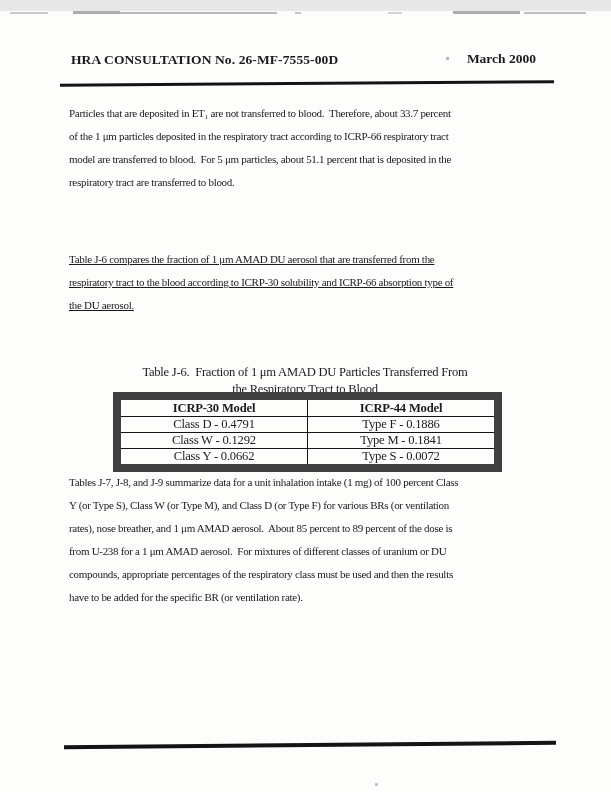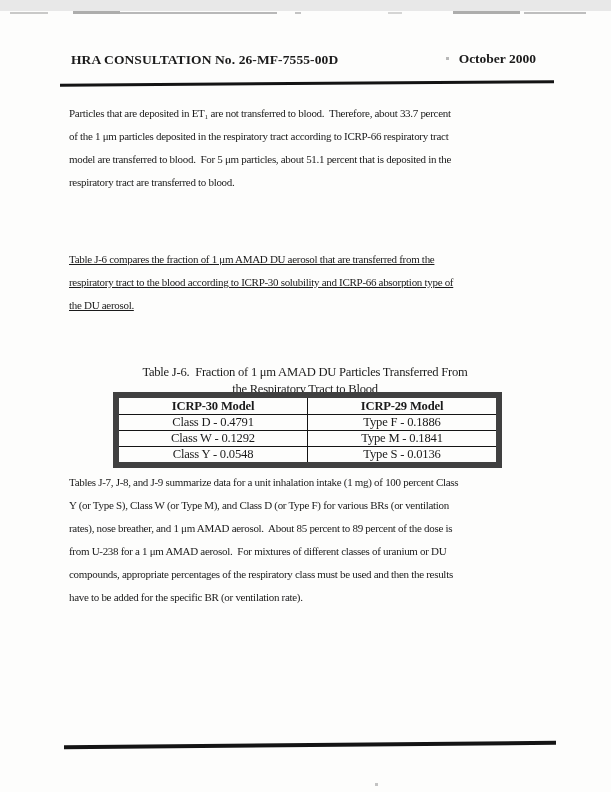--- a/index.html
+++ b/index.html
@@ -68,21 +68,21 @@
     letter-spacing: -0.25px;
     line-height: 17px;
     white-space: pre-wrap;
   }
   table.j6 {
     position: absolute;
     left: 113px;
     top: 381px;
     width: 389px;
     border-collapse: collapse;
-    border: 6px solid #404040;
+    border: 8px solid #404040;
     font-size: 12.6px;
     letter-spacing: -0.2px;
   }
   table.j6 th, table.j6 td {
     border: 1.6px solid #141414;
     width: 50%;
     text-align: center;
     font-weight: normal;
     padding: 0;
     height: 15px;
@@ -133,52 +133,52 @@
   <div class="artifact a3"></div>
   <div class="artifact a4"></div>
   <div class="artifact a5"></div>
   <div class="artifact a6"></div>
   <div class="artifact a7"></div>
   <div class="artifact a8"></div>
   <div class="artifact a9"></div>
   <div class="artifact a10"></div>
 
   <div class="hdr-left">HRA CONSULTATION No. 26-MF-7555-00D</div>
-  <div class="hdr-right">October 2000</div>
+  <div class="hdr-right">March 2000</div>
   <div class="hdr-rule"></div>
 
   <div class="para para-1">Particles that are deposited in ET₁ are not transferred to blood.  Therefore, about 33.7 percent
 of the 1 μm particles deposited in the respiratory tract according to ICRP-66 respiratory tract
 model are transferred to blood.  For 5 μm particles, about 51.1 percent that is deposited in the
 respiratory tract are transferred to blood.</div>
   <div class="para para-2">Table J-6 compares the fraction of 1 μm AMAD DU aerosol that are transferred from the
 respiratory tract to the blood according to ICRP-30 solubility and ICRP-66 absorption type of
 the DU aerosol.</div>
 
   <div class="tbl-caption">Table J-6.  Fraction of 1 μm AMAD DU Particles Transferred From
 the Respiratory Tract to Blood</div>
   <table class="j6">
     <thead>
       <tr>
         <th>ICRP-30 Model</th>
-        <th>ICRP-29 Model</th>
+        <th>ICRP-44 Model</th>
       </tr>
     </thead>
     <tbody>
       <tr>
         <td>Class D - 0.4791</td>
         <td>Type F - 0.1886</td>
       </tr>
       <tr>
         <td>Class W - 0.1292</td>
         <td>Type M - 0.1841</td>
       </tr>
       <tr>
-        <td>Class Y - 0.0548</td>
-        <td>Type S - 0.0136</td>
+        <td>Class Y - 0.0662</td>
+        <td>Type S - 0.0072</td>
       </tr>
     </tbody>
   </table>
 
   <div class="para para-3">Tables J-7, J-8, and J-9 summarize data for a unit inhalation intake (1 mg) of 100 percent Class
 Y (or Type S), Class W (or Type M), and Class D (or Type F) for various BRs (or ventilation
 rates), nose breather, and 1 μm AMAD aerosol.  About 85 percent to 89 percent of the dose is
 from U-238 for a 1 μm AMAD aerosol.  For mixtures of different classes of uranium or DU
 compounds, appropriate percentages of the respiratory class must be used and then the results
 have to be added for the specific BR (or ventilation rate).</div>

